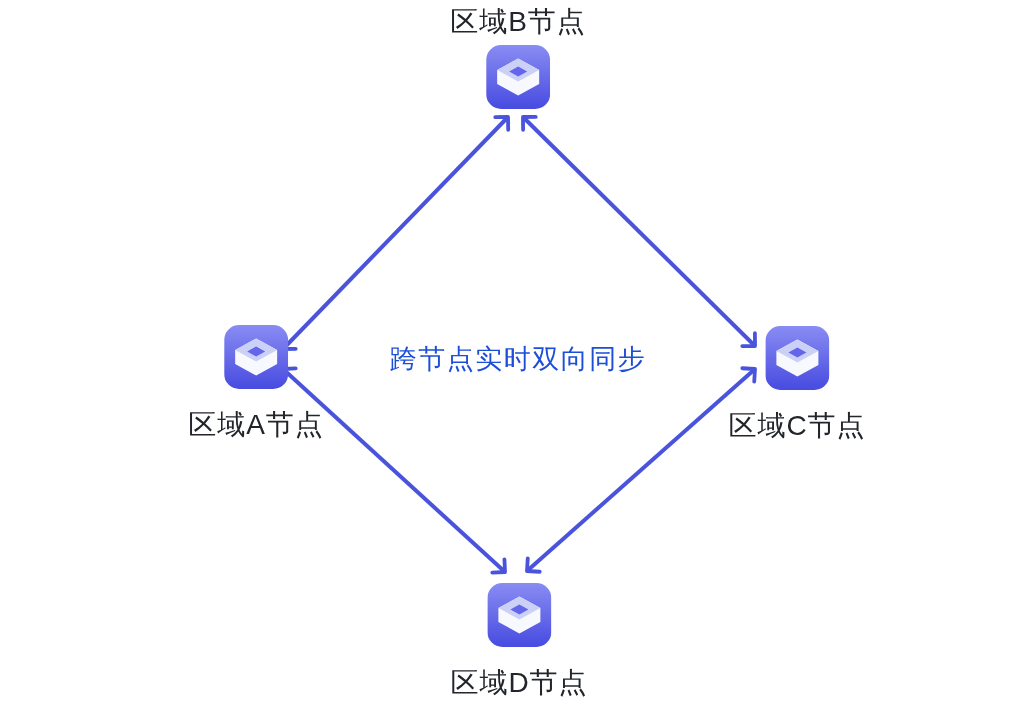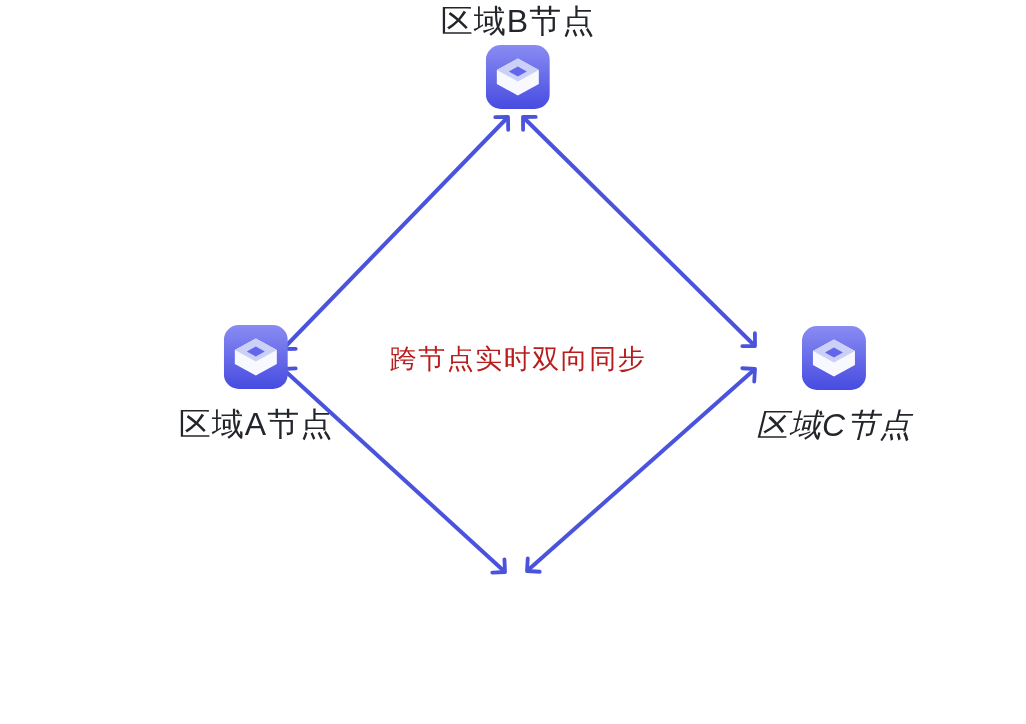--- a/index.html
+++ b/index.html
@@ -28,42 +28,42 @@
     flex-direction: column;
     align-items: center;
     transform: translateX(-50%);
   }
   .node-icon {
     width: 64px;
     height: 64px;
     display: block;
   }
   .node-label {
-    font-size: 32px;
+    font-size: 28px;
     font-weight: 500;
     color: #22262b;
     letter-spacing: 1px;
     line-height: 31px;
     white-space: nowrap;
   }
   .node-top .node-label    { margin-bottom: 8px; }
   .node-bottom .node-label { margin-top: 20px; }
   
   .node-b { left: 518px; top: 6px; }
   .node-a { left: 256px; top: 325px; }
-  .node-c { left: 834px; top: 326px; font-style: italic; }
+  .node-c { left: 797px; top: 326px; }
   .node-d { left: 519px; top: 583px; }
   .center-caption {
     position: absolute;
     left: 518px;
     top: 359px;
     transform: translate(-50%, -50%);
     font-size: 27px;
     font-weight: 500;
-    color: #b91c1c;
+    color: #1d4ed8;
     letter-spacing: 1.5px;
     white-space: nowrap;
   }
 </style>
 </head>
 <body>
 
 <div class="canvas">
 
   <svg width="0" height="0" style="position:absolute" aria-hidden="true">
@@ -108,16 +108,25 @@
   <div class="node node-c node-bottom">
     <svg class="node-icon" viewBox="0 0 64 64">
       <rect width="64" height="64" rx="15" fill="url(#iconGrad)"></rect>
       <polygon points="11,25 32,13.5 53,25 53,39 32,50.5 11,39" fill="#f7f9fe"></polygon>
       <polygon points="32,13.5 53,25 32,36.5 11,25" fill="#cbd1f6"></polygon>
       <polygon points="32,21.5 41,26.5 32,31.5 23,26.5" fill="#6366ea"></polygon>
     </svg>
     <span class="node-label">区域C节点</span>
   </div>
 
+  <div class="node node-d node-bottom">
+    <svg class="node-icon" viewBox="0 0 64 64">
+      <rect width="64" height="64" rx="15" fill="url(#iconGrad)"></rect>
+      <polygon points="11,25 32,13.5 53,25 53,39 32,50.5 11,39" fill="#f7f9fe"></polygon>
+      <polygon points="32,13.5 53,25 32,36.5 11,25" fill="#cbd1f6"></polygon>
+      <polygon points="32,21.5 41,26.5 32,31.5 23,26.5" fill="#6366ea"></polygon>
+    </svg>
+    <span class="node-label">区域D节点</span>
+  </div>
 
   <div class="center-caption">跨节点实时双向同步</div>
 
 </div>
 
 </body></html>

